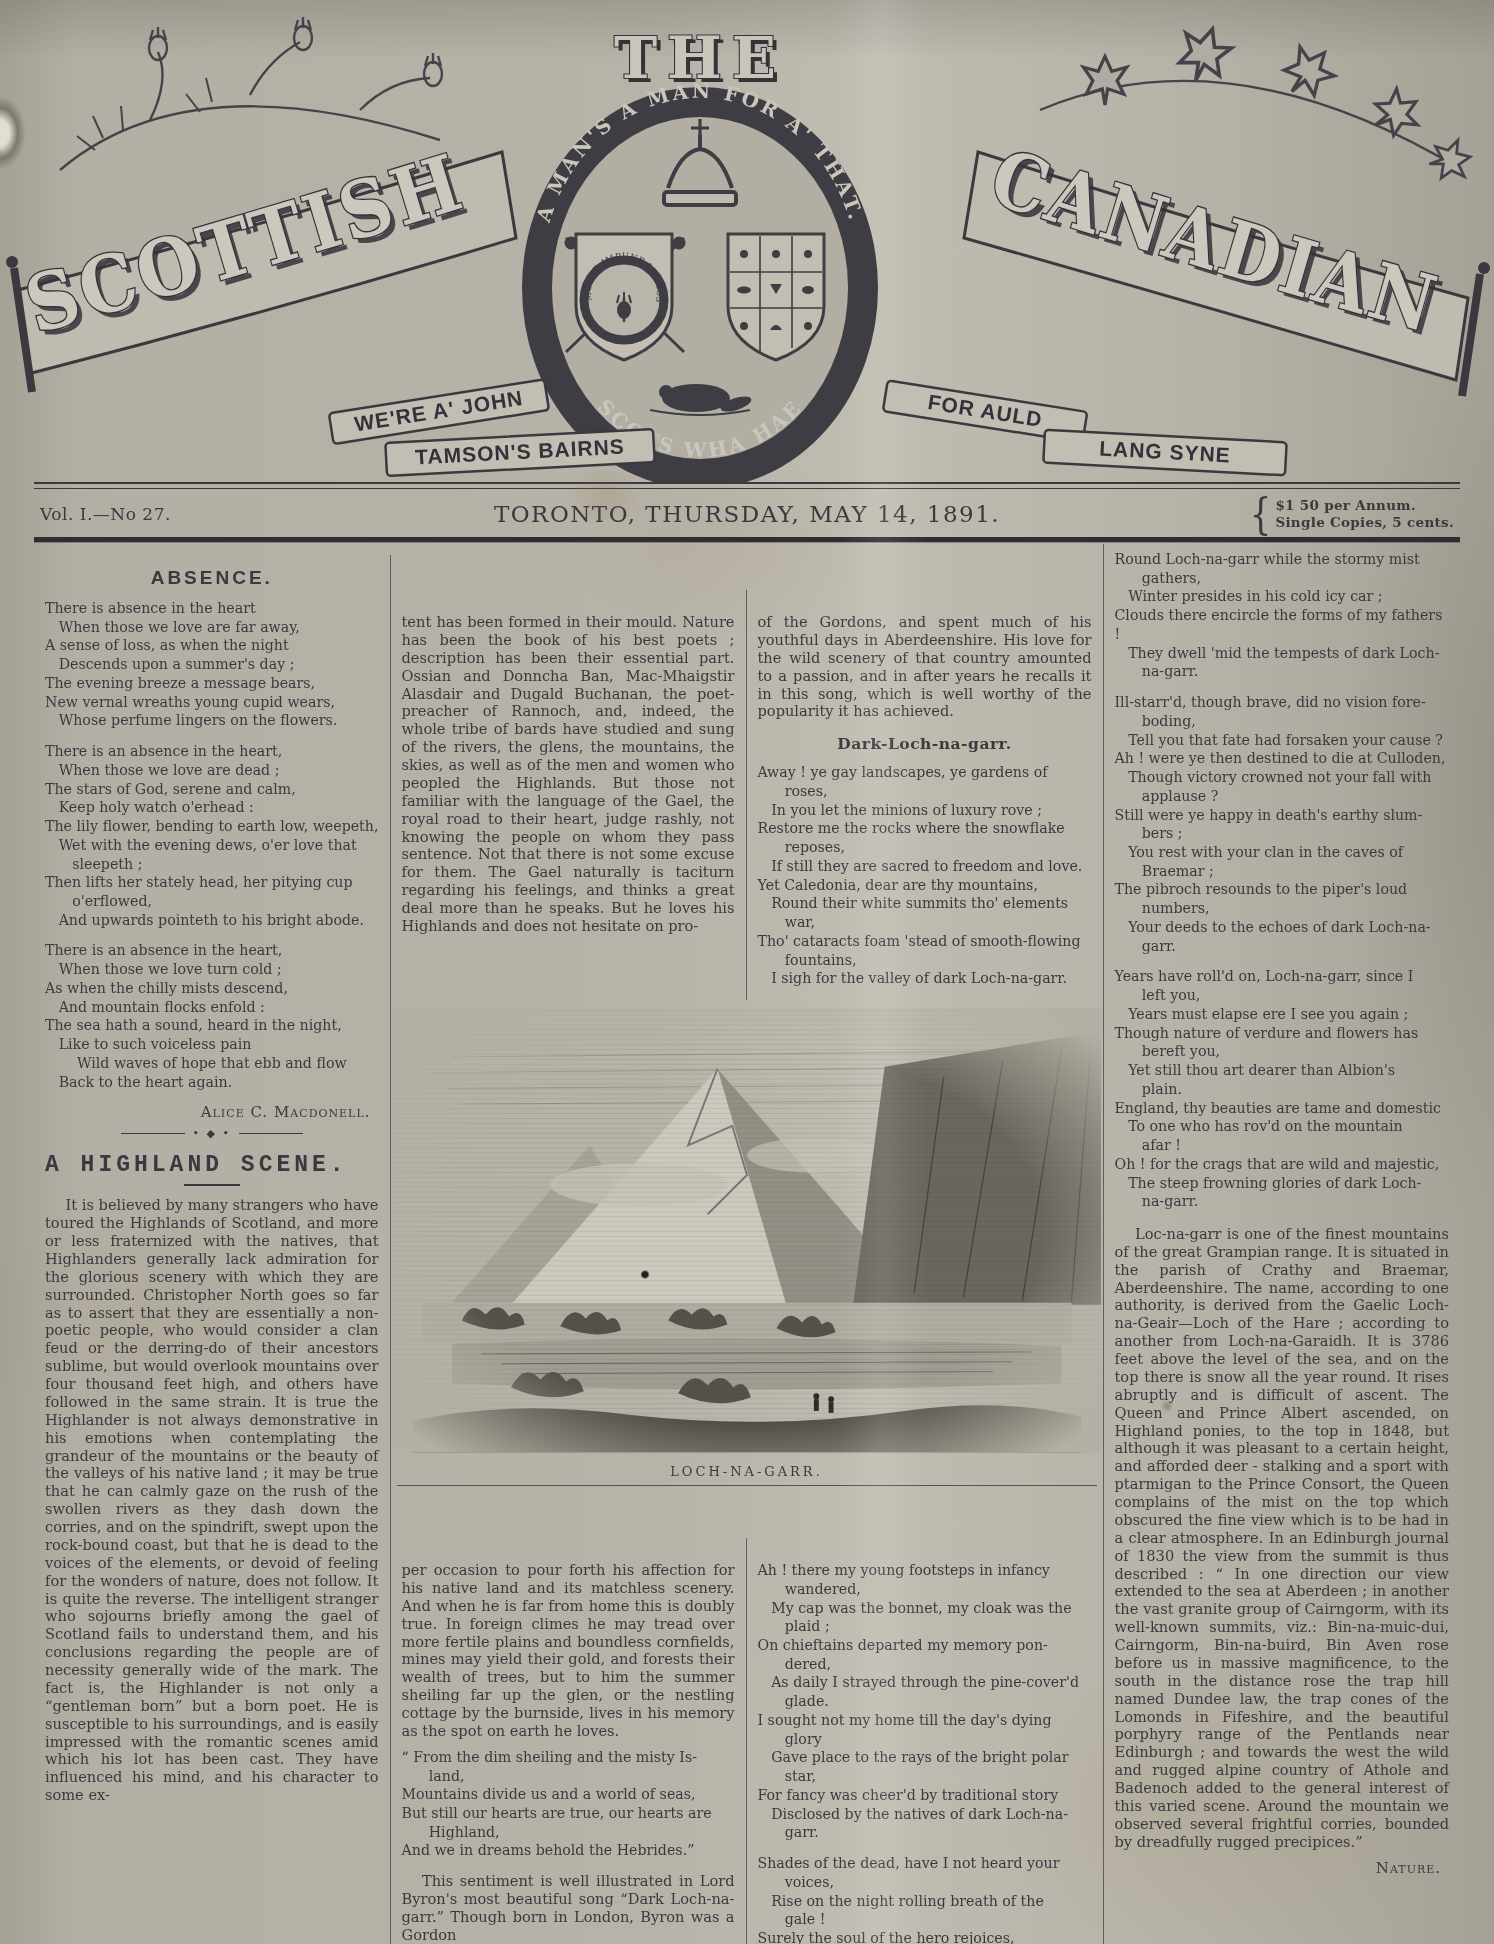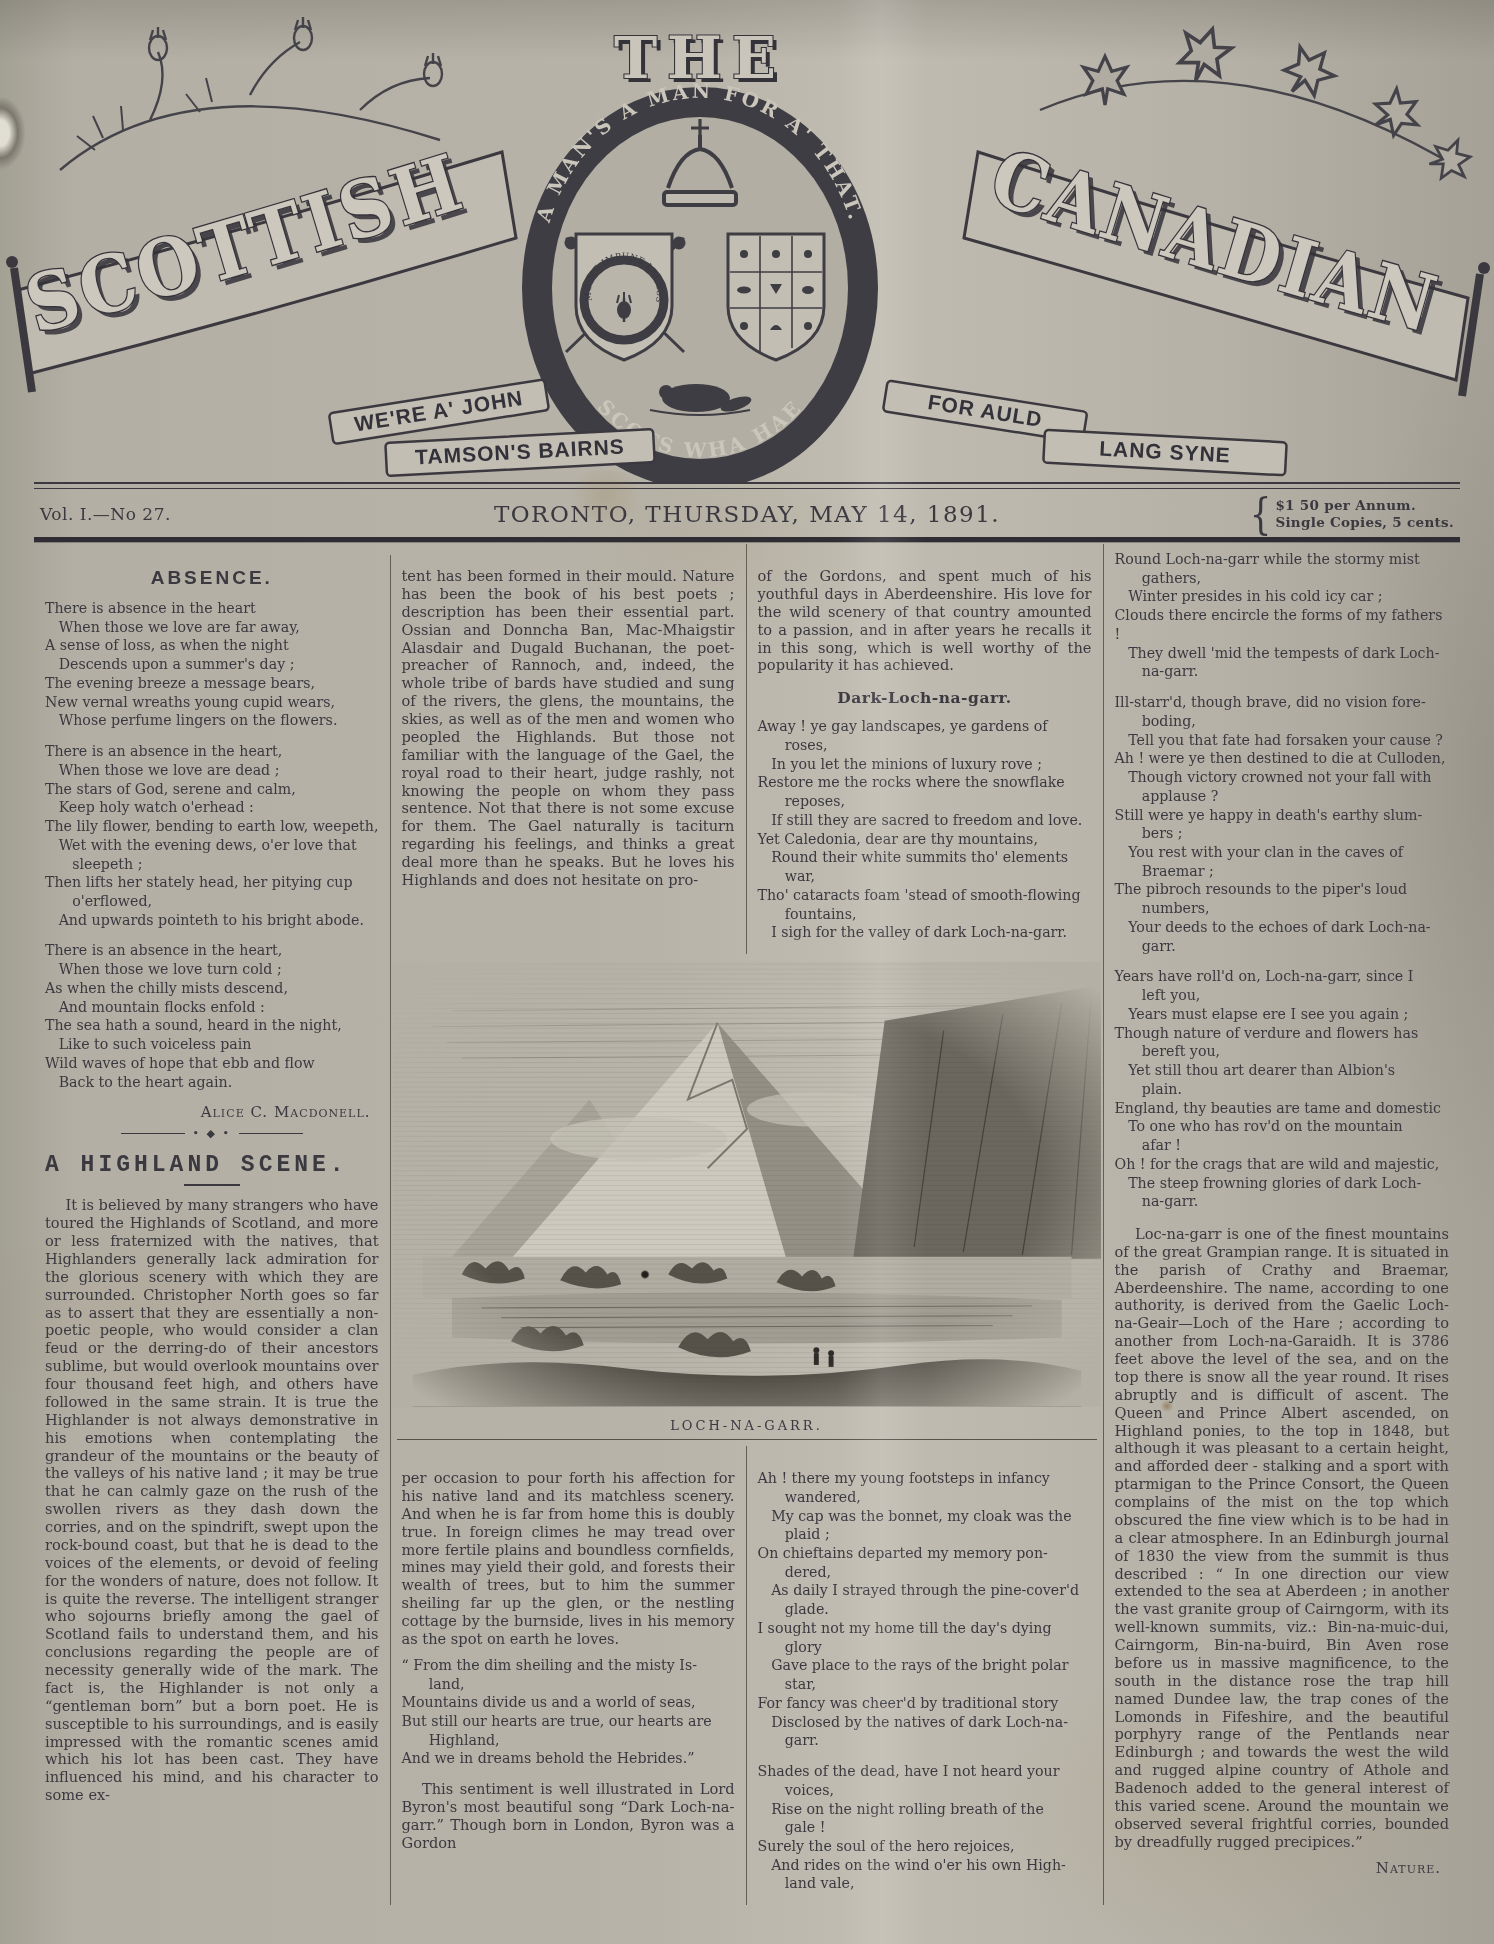--- a/index.html
+++ b/index.html
@@ -49,21 +49,21 @@
   .rule-thick{height:5px;background:#2f2d33;box-shadow:0 1px 0 rgba(0,0,0,.25);}
 
   
   .content{display:flex;margin:2px 34px 0 34px;align-items:stretch;}
   .colrule-r{border-right:1px solid rgba(70,66,58,.75);}
   .col{padding:6px 11px 0 11px;box-sizing:border-box;}
   .col1{width:25%;margin-top:11px;}
   .mid{width:50%;box-sizing:border-box;}
   .col4{width:25%;}
   .mid-row{display:flex;align-items:stretch;}
-  .subcol{width:50%;box-sizing:border-box;padding:23px 11px 0 11px;}
+  .subcol{width:50%;box-sizing:border-box;padding:23px 11px 0 11px;margin-top:46px;}
 
   .art-title{font-family:"Liberation Sans",sans-serif;font-weight:bold;text-align:center;
     font-size:19px;letter-spacing:3px;margin:6px 0 10px 0;}
   .art-title-big{font-family:Liberation Mono, monospace;font-weight:bold;
     font-size:23px;letter-spacing:4px;margin:12px 0 6px 0;}
   .subrule{width:56px;border-top:2px solid #3b393f;margin:0 auto 10px auto;}
   .poem-title{font-weight:bold;text-align:center;font-size:15.5px;margin:14px 0 10px 0;letter-spacing:.5px;}
 
   .stanza{margin:0 0 12px 0;}
   .pline{font-size:14.2px;line-height:1.32;white-space:normal;}
@@ -296,21 +296,21 @@
           <div class="pline" style="padding-left: 1.92em;">o'erflowed,</div>
           <div class="pline" style="padding-left: 0.96em;">And upwards pointeth to his bright abode.</div>
         </div>
       <div class="stanza">
           <div class="pline" style="padding-left: 0em;">There is an absence in the heart,</div>
           <div class="pline" style="padding-left: 0.96em;">When those we love turn cold ;</div>
           <div class="pline" style="padding-left: 0em;">As when the chilly mists descend,</div>
           <div class="pline" style="padding-left: 0.96em;">And mountain flocks enfold :</div>
           <div class="pline" style="padding-left: 0em;">The sea hath a sound, heard in the night,</div>
           <div class="pline" style="padding-left: 0.96em;">Like to such voiceless pain</div>
-          <div class="pline" style="padding-left: 0em;">Wild waves of hope that ebb and flow</div>
+          <div class="pline" style="padding-left: 0em; text-align: center;">Wild waves of hope that ebb and flow</div>
           <div class="pline" style="padding-left: 0.96em;">Back to the heart again.</div>
         </div>
       <div class="byline">Alice C. Macdonell.</div>
       <div class="orn">
         <span class="orn-rule"></span>
         <span class="orn-glyph">• ◆ •</span>
         <span class="orn-rule"></span>
       </div>
       <div class="art-title-big">A HIGHLAND SCENE.</div>
       <div class="subrule"></div>

